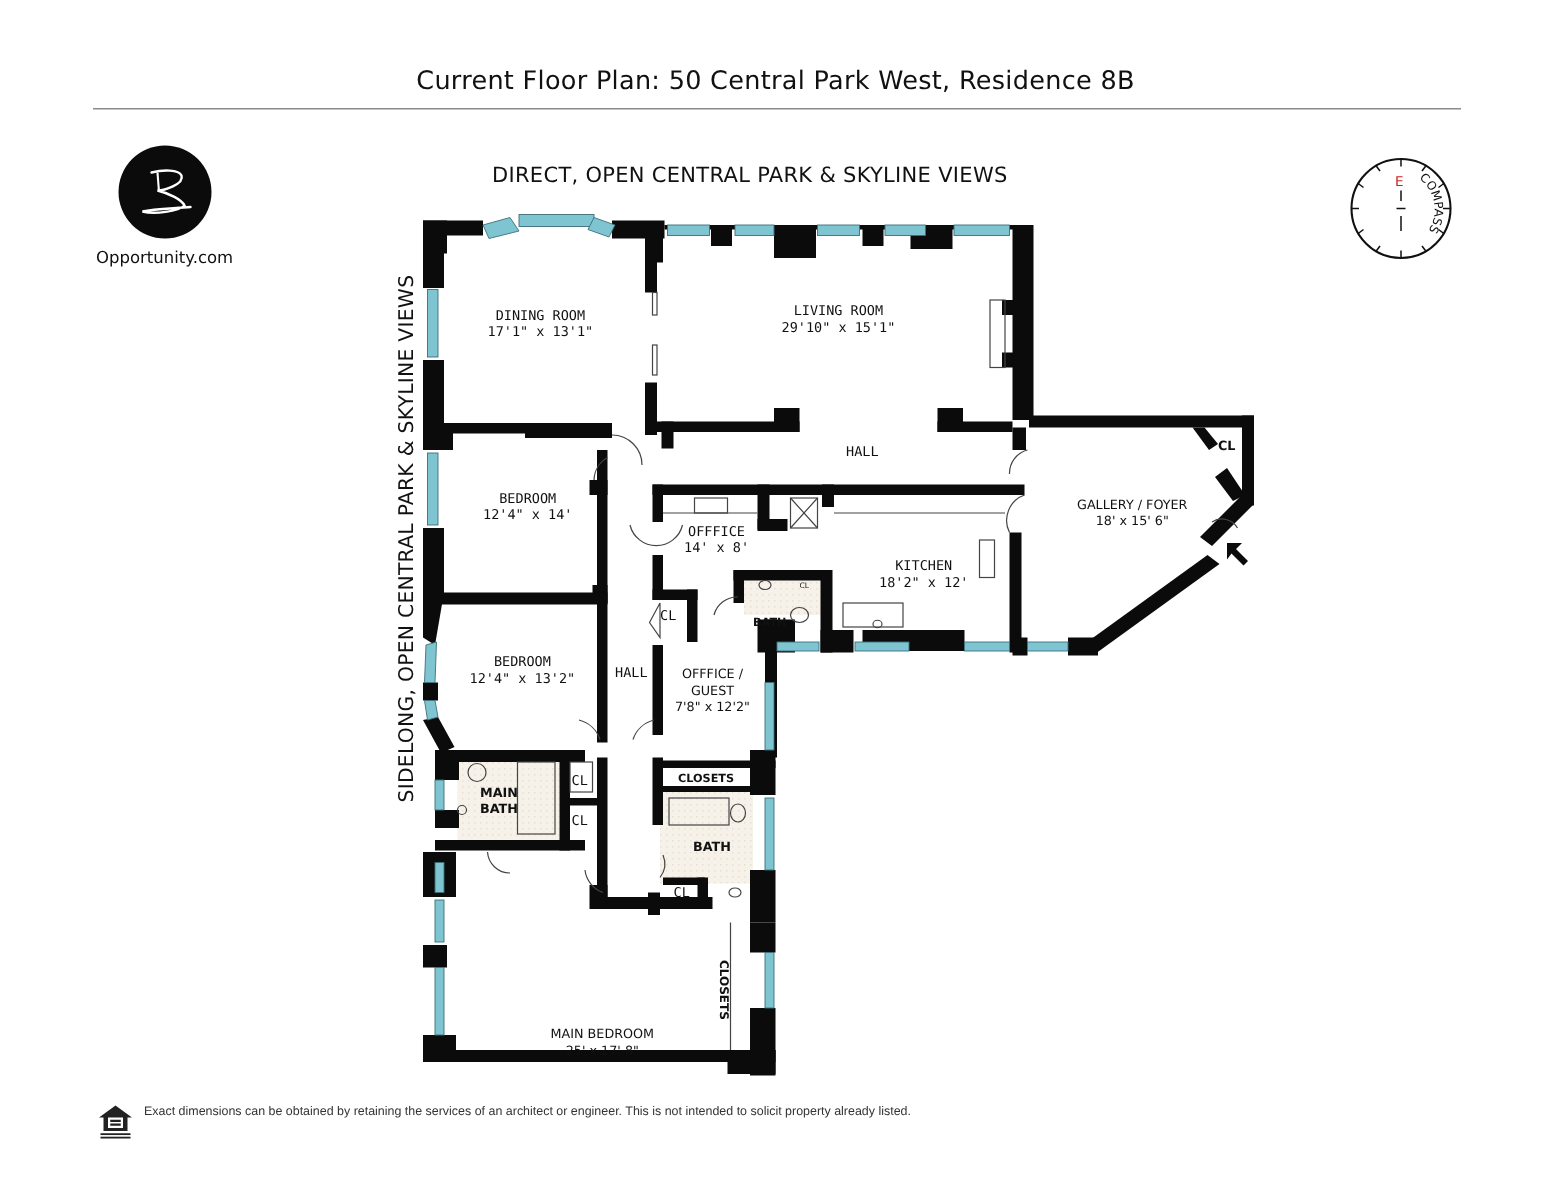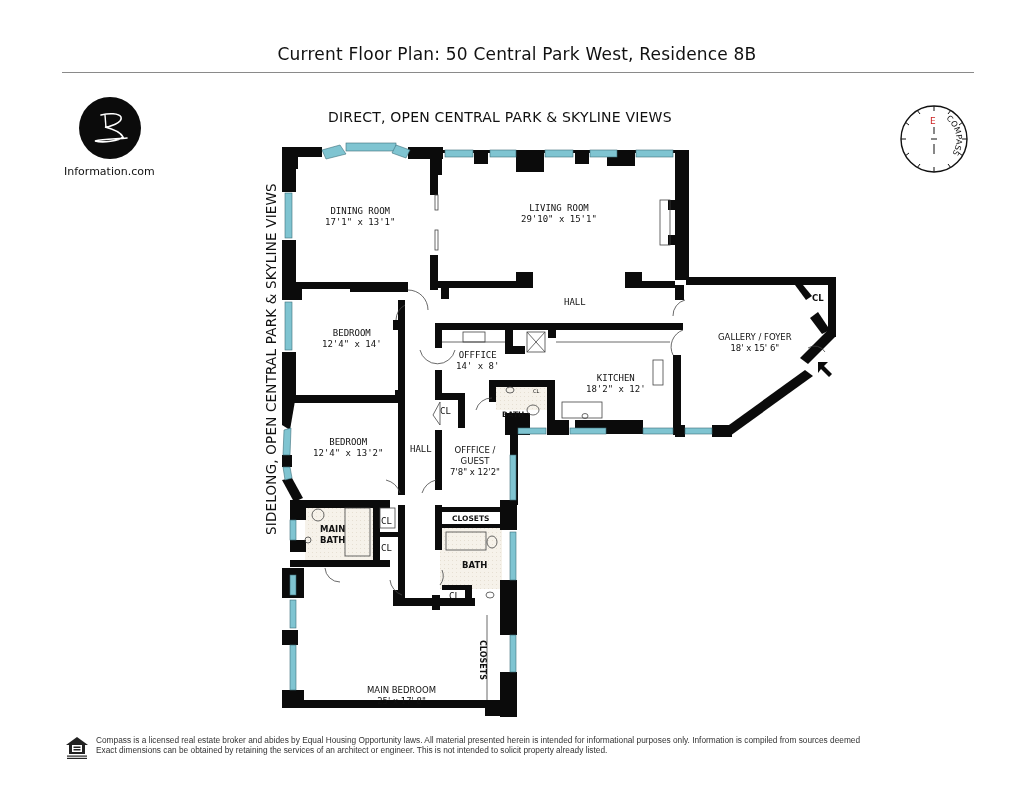--- a/index.html
+++ b/index.html
@@ -24,21 +24,21 @@
 
 <div class="title">Current Floor Plan:  50 Central Park West, Residence 8B</div>
 <div class="title-rule"></div>
 
 <div class="logo">
   <svg width="62" height="62" viewBox="0 0 62 62">
     <path d="M22 18 C30 16 40 16 42 20 C44 26 30 30 26 30 C34 32 42 36 44 40 C40 44 24 46 16 44 C24 42 38 42 48 41" fill="none" stroke="#fff" stroke-width="1.6" stroke-linecap="round"></path>
     <path d="M26 18 L27 31" stroke="#fff" stroke-width="1.4" fill="none"></path>
   </svg>
 </div>
-<div class="logo-site">Information.com</div>
+<div class="logo-site">Opportunity.com</div>
 
 <div class="compass">
   <svg width="80" height="80" viewBox="0 0 80 80">
     <circle cx="40" cy="40" r="33" fill="#fff" stroke="#111" stroke-width="1.4"></circle>
     <g stroke="#111" stroke-width="1">
       <line x1="40" y1="7" x2="40" y2="12"></line>
       <line x1="57" y1="11" x2="54" y2="15"></line>
       <line x1="69" y1="23" x2="65" y2="26"></line>
       <line x1="73" y1="40" x2="68" y2="40"></line>
       <line x1="69" y1="57" x2="65" y2="54"></line>
@@ -330,15 +330,14 @@
   <svg width="24" height="24" viewBox="0 0 24 24">
     <polygon points="12,1 23,9 20,9 20,18 4,18 4,9 1,9" fill="#222"></polygon>
     <rect x="7" y="9" width="10" height="7" fill="#fff"></rect>
     <rect x="8.5" y="10.5" width="7" height="1.5" fill="#222"></rect>
     <rect x="8.5" y="13" width="7" height="1.5" fill="#222"></rect>
     <rect x="2" y="19.5" width="20" height="1.2" fill="#222"></rect>
     <rect x="2" y="21.8" width="20" height="1.2" fill="#222"></rect>
   </svg>
 </div>
 <div class="footer">
-  <div>Compass is a licensed real estate broker and abides by Equal Housing Opportunity laws. All material presented herein is intended for informational purposes only. Information is compiled from sources deemed</div>
   <div>Exact dimensions can be obtained by retaining the services of an architect or engineer. This is not intended to solicit property already listed.</div>
 </div>
 
 </body></html>

